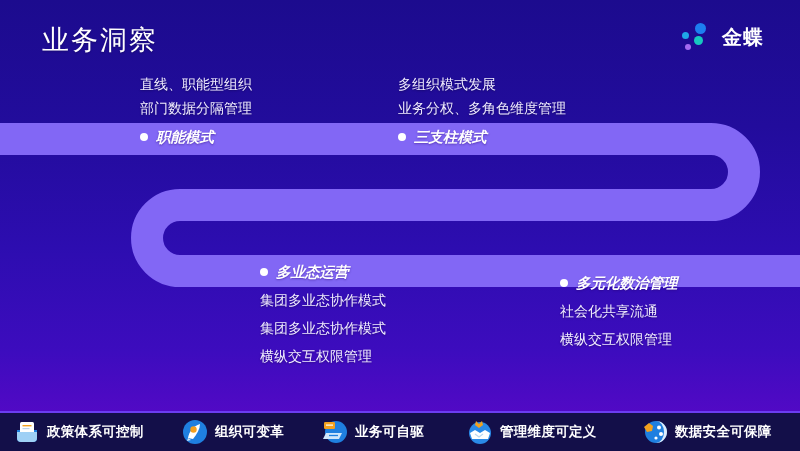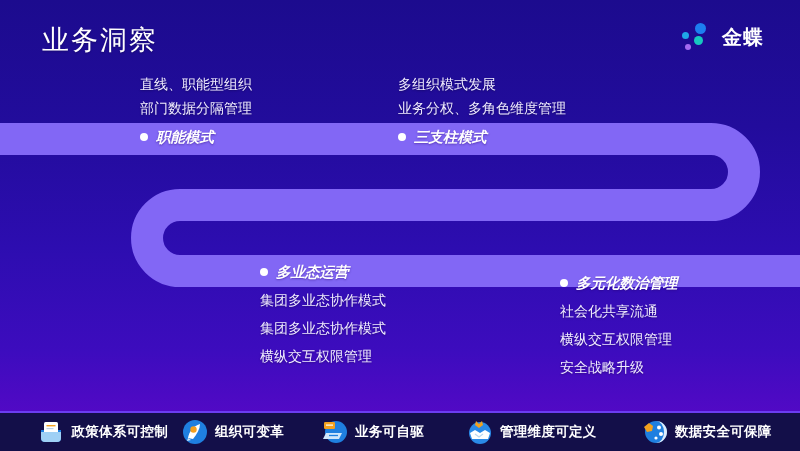--- a/index.html
+++ b/index.html
@@ -83,21 +83,21 @@
     width: 800px; height: 40px;
     background: #130f49;
     border-top: 2px solid #6b3df0;
     display: flex; align-items: center;
   }
   .footer-item {
     display: flex; align-items: center; gap: 7px;
     flex: 1 1 0; justify-content: flex-start;
     padding-left: 14px;
   }
-  .footer-item:nth-child(1) { flex: 0 0 168px; justify-content: flex-end; }
+  .footer-item:nth-child(1) { flex: 0 0 168px; }
   .footer-item:nth-child(2) { flex: 0 0 140px; }
   .footer-item:nth-child(3) { flex: 0 0 145px; }
   .footer-item:nth-child(4) { flex: 0 0 175px; }
   .f-label {
     font-size: 13.5px; font-weight: 700; color: #ffffff;
     white-space: nowrap; letter-spacing: .3px;
   }
   .f-icon {
     width: 26px; height: 26px; flex: none; position: relative;
   }
@@ -156,21 +156,20 @@
     <div class="sub-line">横纵交互权限管理</div>
   </div>
 
   <div class="col" id="stage-4">
     <div class="node-label">
       <span class="node-bullet"></span>
       <span>多元化数治管理</span>
     </div>
     <div class="sub-line">社会化共享流通</div>
     <div class="sub-line">横纵交互权限管理</div>
-    <div class="sub-line">安全战略升级</div>
   </div>
 
   <div id="footer">
 
     <div class="footer-item">
       <span class="f-icon">
         <svg viewBox="0 0 26 26" width="26" height="26">
           <path d="M3 11 h20 v8 a4 4 0 0 1 -4 4 h-12 a4 4 0 0 1 -4 -4 z" fill="#1f7fe0"></path>
           <rect x="6" y="3" width="14" height="11" rx="1.5" fill="#ffffff"></rect>
           <rect x="8.5" y="6" width="9" height="1.4" fill="#f4a01e"></rect>

